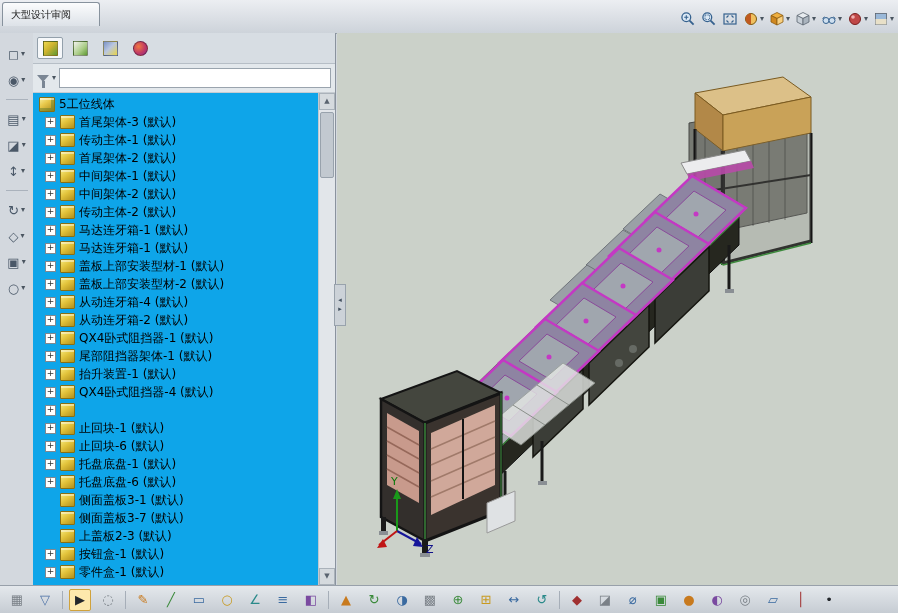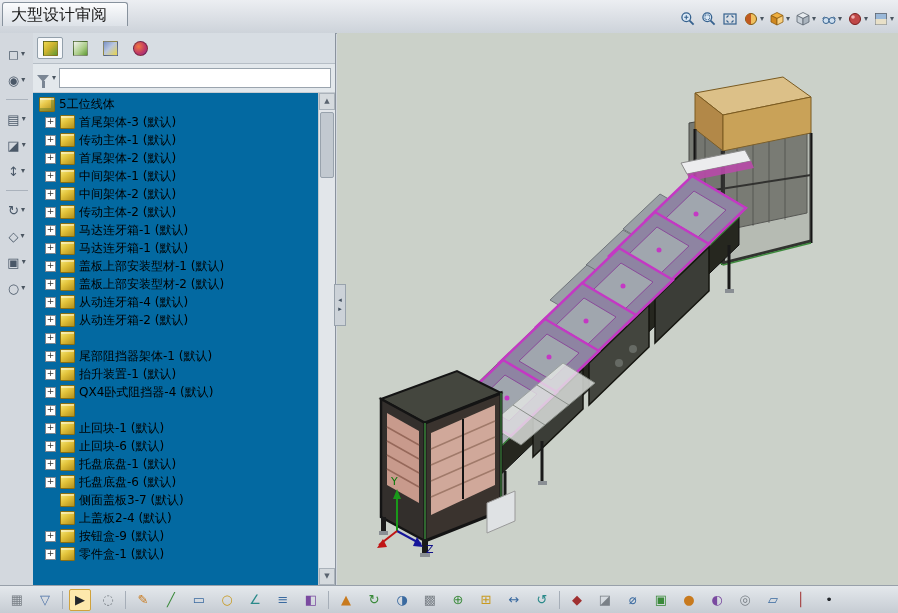--- a/index.html
+++ b/index.html
@@ -2,23 +2,23 @@
 <html><head>
 <meta charset="utf-8">
 <style>
   html,body{margin:0;padding:0;}
   body{width:898px;height:613px;overflow:hidden;position:relative;
        font-family:"DejaVu Sans",sans-serif;font-size:12px;background:#d3d8de;color:#1a1a1a;}
 
   
   .titlebar{position:absolute;top:0;left:0;right:0;height:33px;
             background:linear-gradient(#eceef2,#cdd3da);border-bottom:1px solid #96a0aa;}
-  .doc-tab{position:absolute;left:2px;top:2px;height:23px;line-height:23px;padding:0 20px 0 8px;
+  .doc-tab{position:absolute;left:2px;top:2px;height:23px;line-height:23px;padding:0 28px 0 8px;
            background:linear-gradient(#fbfcfd,#dde2e8);border:1px solid #87929d;border-bottom:none;
-           border-radius:3px 3px 0 0;font-size:16px;white-space:nowrap;}
+           border-radius:3px 3px 0 0;font-size:10px;white-space:nowrap;}
   .view-toolbar{position:absolute;right:4px;top:11px;display:flex;align-items:center;gap:5px;}
   .vt-item{display:flex;align-items:center;gap:1px;cursor:default;}
   .vt-item svg{display:block;}
   .caret{font-size:8px;color:#4a5560;line-height:8px;}
 
   
   .left-strip{position:absolute;top:33px;left:0;width:33px;bottom:28px;background:#d3d8de;
               display:flex;flex-direction:column;align-items:center;padding-top:8px;box-sizing:border-box;}
   .ls-item{height:26px;display:flex;align-items:center;justify-content:center;gap:2px;width:30px;}
   .ls-glyph{font-size:13px;line-height:13px;}
@@ -37,21 +37,21 @@
   .fm-i3{background:linear-gradient(135deg,#7a93c6 0%,#b9c6e0 45%,#e8d44a 100%);}
   .fm-i4{background:radial-gradient(circle at 35% 35%,#f07a42 0%,#c03a64 55%,#8a2a8a 100%);border-radius:50%;}
 
   .filter-row{height:24px;flex:0 0 auto;display:flex;align-items:center;gap:3px;padding:2px 4px;
               background:#e3e8ec;border-bottom:1px solid #c6ccd2;}
   .funnel{width:0;height:0;border-left:6px solid transparent;border-right:6px solid transparent;
           border-top:7px solid #7a8694;position:relative;display:inline-block;}
   .funnel:after{content:"";position:absolute;left:-1.5px;top:-1px;width:3px;height:7px;background:#7a8694;}
   .filter-input{flex:1;height:18px;border:1px solid #9aa4ae;background:#fff;font:inherit;padding:0 4px;}
 
-  .tree-wrap{flex:1;position:relative;overflow:hidden;background:#0369a1;}
+  .tree-wrap{flex:1;position:relative;overflow:hidden;background:#0ea5e9;}
   .tree{position:absolute;left:0;top:0;right:16px;bottom:0;overflow:hidden;padding:2px 0 0 4px;}
   .tree-row{height:18px;display:flex;align-items:center;gap:4px;white-space:nowrap;padding-left:8px;}
   .tree-row.root-row{padding-left:2px;}
   .expander{width:9px;height:9px;flex:0 0 auto;border:1px solid #808890;background:#fff;
             font-size:9px;line-height:7px;text-align:center;color:#333;}
   .part-icon{width:13px;height:12px;flex:0 0 auto;border:1px solid #8a6f12;border-radius:1px;
              background:linear-gradient(145deg,#f6e87a 0%,#e2c23a 45%,#b2901c 100%);
              box-shadow:inset 0 2px 0 rgba(255,255,255,.45);}
   .assembly-icon{width:14px;height:13px;flex:0 0 auto;border:1px solid #8a6f12;border-radius:1px;
              background:linear-gradient(145deg,#f8ee9a 0%,#e8c84a 40%,#a8881a 100%);
@@ -285,20 +285,21 @@
             <span class="row-label">从动连牙箱-4 (默认)</span>
           </div>
           <div class="tree-row">
             <span class="expander">+</span>
             <span class="part-icon"></span>
             <span class="row-label">从动连牙箱-2 (默认)</span>
           </div>
           <div class="tree-row">
             <span class="expander">+</span>
             <span class="part-icon"></span>
+            <span class="row-label">QX4卧式阻挡器-1 (默认)</span>
           </div>
           <div class="tree-row">
             <span class="expander">+</span>
             <span class="part-icon"></span>
             <span class="row-label">尾部阻挡器架体-1 (默认)</span>
           </div>
           <div class="tree-row">
             <span class="expander">+</span>
             <span class="part-icon"></span>
             <span class="row-label">抬升装置-1 (默认)</span>
@@ -328,31 +329,36 @@
             <span class="row-label">托盘底盘-1 (默认)</span>
           </div>
           <div class="tree-row">
             <span class="expander">+</span>
             <span class="part-icon"></span>
             <span class="row-label">托盘底盘-6 (默认)</span>
           </div>
           <div class="tree-row">
             <span class="expander" style="visibility: hidden;">+</span>
             <span class="part-icon"></span>
+            <span class="row-label">侧面盖板3-1 (默认)</span>
+          </div>
+          <div class="tree-row">
+            <span class="expander" style="visibility: hidden;">+</span>
+            <span class="part-icon"></span>
             <span class="row-label">侧面盖板3-7 (默认)</span>
           </div>
           <div class="tree-row">
             <span class="expander" style="visibility: hidden;">+</span>
             <span class="part-icon"></span>
-            <span class="row-label">上盖板2-4 (默认)</span>
-          </div>
-          <div class="tree-row">
-            <span class="expander">+</span>
-            <span class="part-icon"></span>
-            <span class="row-label">按钮盒-9 (默认)</span>
+            <span class="row-label">上盖板2-3 (默认)</span>
+          </div>
+          <div class="tree-row">
+            <span class="expander">+</span>
+            <span class="part-icon"></span>
+            <span class="row-label">按钮盒-1 (默认)</span>
           </div>
           <div class="tree-row">
             <span class="expander">+</span>
             <span class="part-icon"></span>
             <span class="row-label">零件盒-1 (默认)</span>
           </div>
         </div>
     </div>
     <div class="tree-scrollbar">
       <div class="sb-btn">▲</div>

